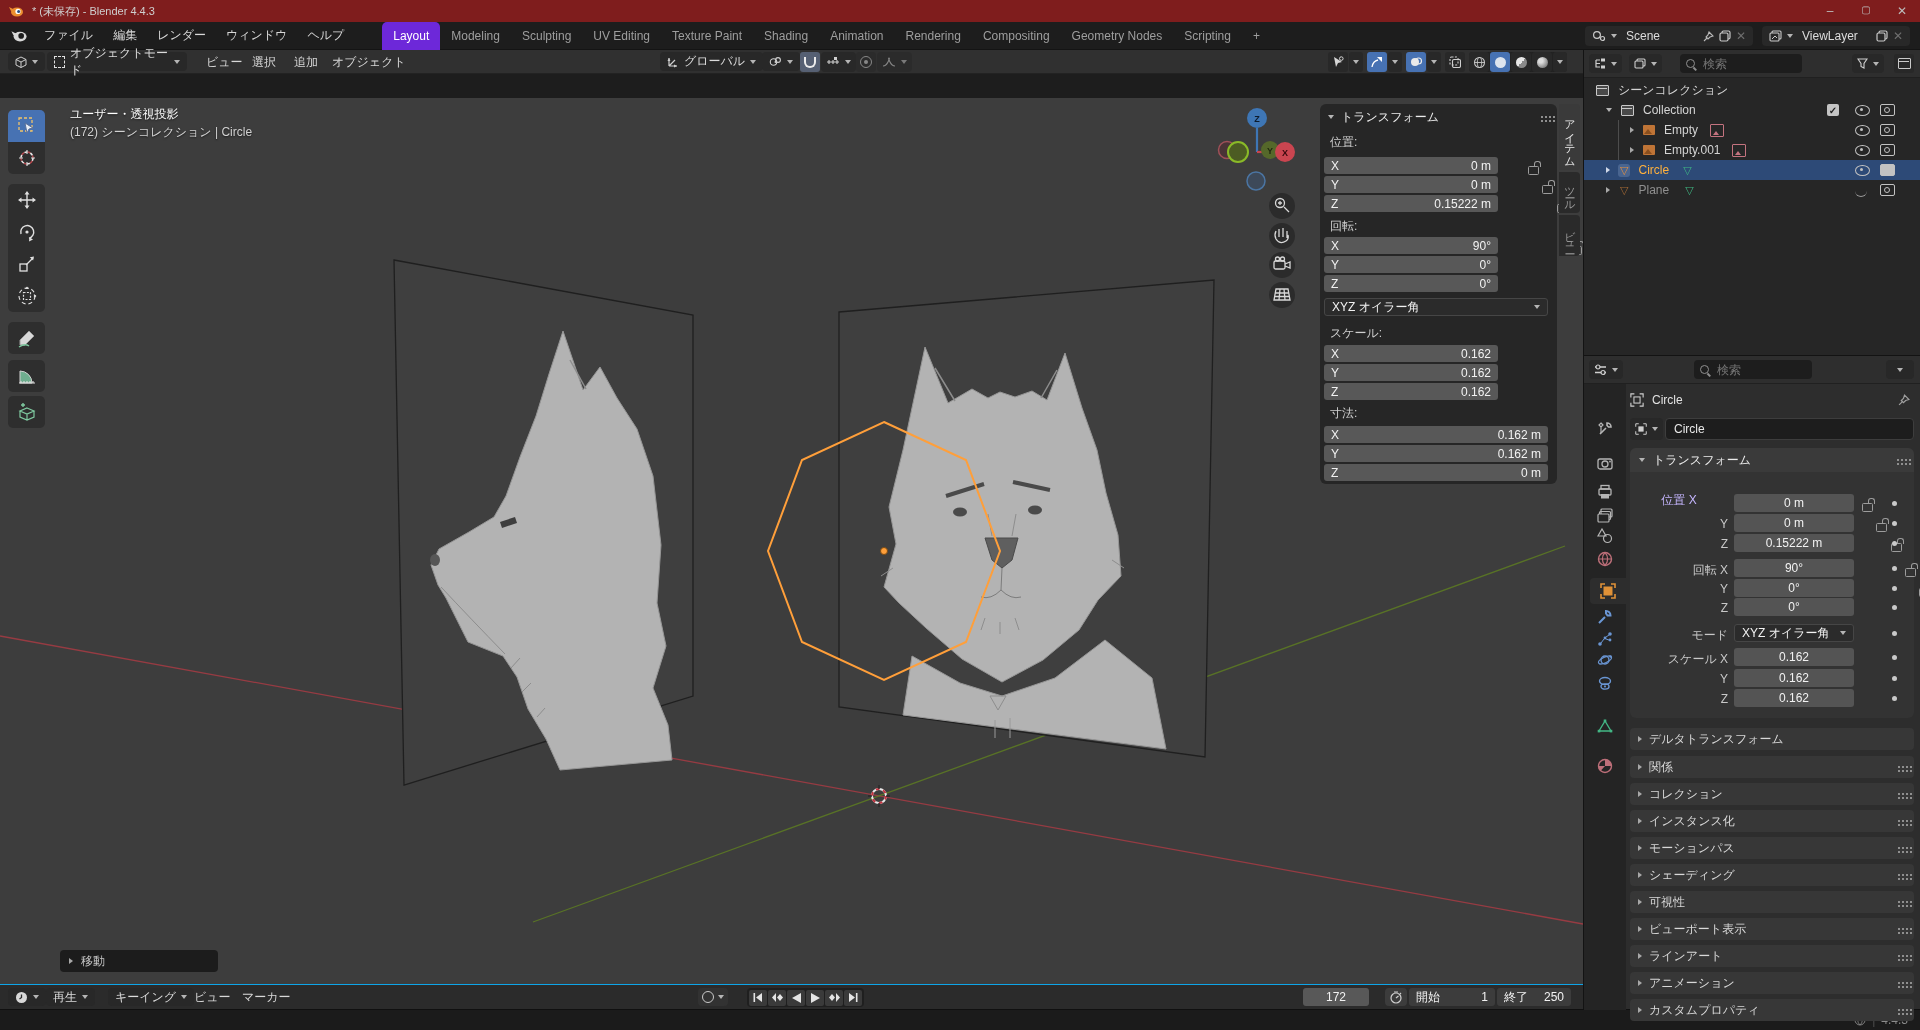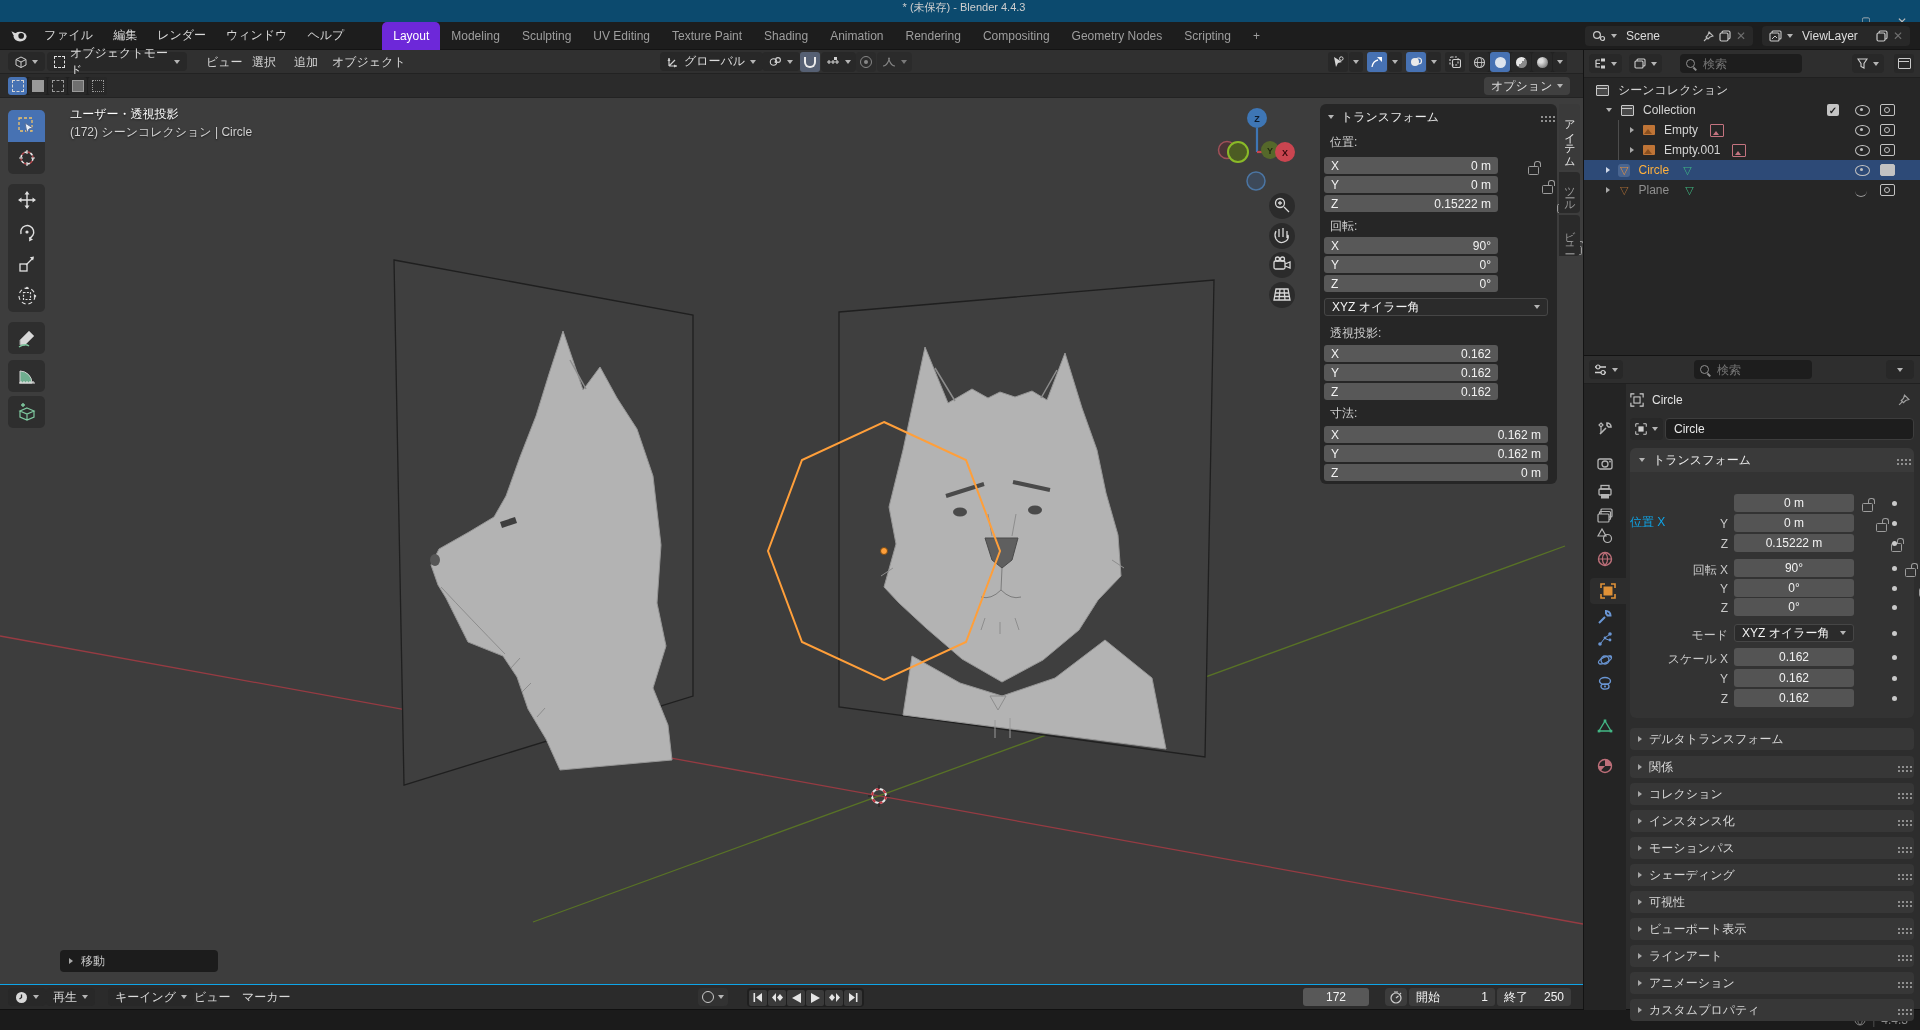--- a/index.html
+++ b/index.html
@@ -42,21 +42,21 @@
   .vtab{writing-mode:vertical-rl;padding:8px 3px;color:#9a9a9a;background:#2a2a2a;border-radius:0 4px 4px 0;font-size:11px;}
   .vtab.active{background:#3a3a3a;color:#ececec;}
   .sqico{width:10px;height:10px;border:1px solid #d5d5d5;display:inline-block;}
   input{font-family:"Liberation Sans",sans-serif;}
 </style>
 </head>
 <body>
 
 <div id="root">
 
-  <div class="b f" style="left:0;top:0;width:1920px;height:22px;background:#0c4a6e;flex-direction:column;">
+  <div class="b f" style="left:0;top:0;width:1920px;height:22px;background:#7f1d1d;">
     <svg width="16" height="12" viewBox="0 0 16 12" style="margin-left:8px;">
       <ellipse cx="9" cy="7" rx="6" ry="4.5" fill="#ec8e30"></ellipse>
         <circle cx="10" cy="6.4" r="2.6" fill="#fff"></circle>
         <circle cx="10.6" cy="6.4" r="1.5" fill="#2a4f84"></circle>
         <path d="M1,2 L7,5 L3,6 Z" fill="#ec8e30"></path>
     </svg>
     <span style="margin-left:8px;color:#cfcfcf;font-size:11px;">* (未保存) - Blender 4.4.3</span>
     <span style="margin-left:auto;display:flex;">
       <span style="width:36px;text-align:center;color:#bdbdbd;">–</span>
       <span style="width:36px;text-align:center;color:#bdbdbd;font-size:10px;">▢</span>
@@ -236,43 +236,20 @@
         <span class="toggle">
           <span style="width:11px;height:11px;border-radius:50%;background:radial-gradient(circle at 35% 35%,#ddd 20%,#777 80%);display:inline-block;"></span>
         </span>
         <span class="toggle" style="width:14px;">
             <span class="chev"></span>
           </span>
       </span>
     </span>
   </div>
 
-  <div class="b" style="left:0;top:74px;width:1583px;height:24px;background:#2b2b2b;border-bottom:1px solid #232323;box-sizing:border-box;">
-    <span class="f" style="position:absolute;left:8px;top:3px;gap:1px;background:#1f1f1f;border-radius:4px;">
-      <span class="toggle on" style="width:19px;height:18px;">
-          <span class="sqico" style="border-style:dashed;"></span>
-        </span>
-      <span class="toggle" style="width:19px;height:18px;">
-          <span class="sqico" style="background:#9a9a9a;border-color:#9a9a9a;"></span>
-        </span>
-      <span class="toggle" style="width:19px;height:18px;">
-          <span class="sqico" style="border-style:dashed;border-color:#9a9a9a;"></span>
-        </span>
-      <span class="toggle" style="width:19px;height:18px;">
-          <span class="sqico" style="background:#6f6f6f;border-color:#9a9a9a;"></span>
-        </span>
-      <span class="toggle" style="width:19px;height:18px;">
-          <span class="sqico" style="border-style:dotted;border-color:#9a9a9a;"></span>
-        </span>
-    </span>
-    <span class="btn" style="position:absolute;left:1484px;top:3px;height:18px;background:#404040;">
-      <span>オプション</span>
-      <span class="chev"></span>
-    </span>
-  </div>
 
   <div class="b" style="left:0;top:98px;width:1583px;height:886px;background:#3d3d3d;">
     <svg width="1583" height="886" viewBox="0 0 1583 886" style="position:absolute;left:0;top:0;">
 
       <line x1="0" y1="538" x2="1583" y2="826" stroke="#a73b44" stroke-width="1.3" opacity=".85"></line>
       <line x1="533" y1="824" x2="1565" y2="448" stroke="#5d7c22" stroke-width="1.3" opacity=".85"></line>
 
       <g>
         <polygon points="394,162 693,217 693,598 404,687" fill="#3f3f3f" stroke="#1f1f1f" stroke-width="1.3"></polygon>
         <path fill="#b3b3b3" stroke="#969696" stroke-width="1" d="M563,233 L583,292 L600,269 L617,300 L637,331 L653,378 L661,447 L657,505 L666,548 L653,590 L668,627 L672,662 L560,672 L546,641 L528,611 L517,579 L503,558 L468,544 L446,500 L438,487 L431,467 L439,451 L469,434 L494,419 L506,398 L520,359 L536,318 L549,276 Z"></path>
@@ -448,21 +425,21 @@
       <span class="lock b" style="left:208px;top:159px;"></span>
       <div class="b f nfld" style="left:4px;top:171px;width:174px;box-sizing:border-box;">
           <span>Z</span>
           <span style="margin-left:auto;">0°</span>
         </div>
       <span class="lock b" style="left:208px;top:178px;"></span>
       <div class="b f nfld" style="left:4px;top:194px;width:224px;height:18px;background:#2b2b2b;border:1px solid #464646;box-sizing:border-box;">
           <span>XYZ オイラー角</span>
           <span class="chev" style="margin-left:auto;"></span>
         </div>
-      <div class="b" style="left:10px;top:221px;color:#cfcfcf;">透視投影:</div>
+      <div class="b" style="left:10px;top:221px;color:#cfcfcf;">スケール:</div>
       <div class="b f nfld" style="left:4px;top:241px;width:174px;box-sizing:border-box;">
           <span>X</span>
           <span style="margin-left:auto;">0.162</span>
         </div>
       <span class="lock b" style="left:208px;top:248px;"></span>
       <div class="b f nfld" style="left:4px;top:260px;width:174px;box-sizing:border-box;">
           <span>Y</span>
           <span style="margin-left:auto;">0.162</span>
         </div>
       <span class="lock b" style="left:208px;top:267px;"></span>
@@ -780,21 +757,21 @@
       </span>
     </div>
 
     <div class="b" style="left:46px;top:92px;width:284px;height:270px;background:#333333;border-radius:6px;">
       <div class="b f" style="left:0;top:0;width:284px;height:24px;background:#3a3a3a;border-radius:6px 6px 0 0;padding:0 9px;box-sizing:border-box;">
         <span class="chev"></span>
         <span style="margin-left:8px;color:#ececec;">トランスフォーム</span>
         <span class="grip"></span>
       </div>
       
-      <div class="b" style="left:0;top:66px;width:98px;text-align:left;color:#0ea5e9;">位置 X</div>
+      <div class="b" style="left:0;top:44px;width:98px;text-align:center;color:#c4b5fd;">位置 X</div>
       <div class="b f fld" style="left:104px;top:46px;width:120px;justify-content:center;box-sizing:border-box;">
           <span>0 m</span>
         </div>
       <span class="lock b" style="left:232px;top:53px;"></span><span class="adot b" style="left:262px;top:53px;"></span>
       <div class="b" style="left:0;top:69px;width:98px;text-align:right;color:#c8c8c8;">Y</div>
       <div class="b f fld" style="left:104px;top:66px;width:120px;justify-content:center;box-sizing:border-box;">
           <span>0 m</span>
         </div>
       <span class="lock b" style="left:232px;top:73px;"></span><span class="adot b" style="left:262px;top:73px;"></span>
       <div class="b" style="left:0;top:89px;width:98px;text-align:right;color:#c8c8c8;">Z</div>

